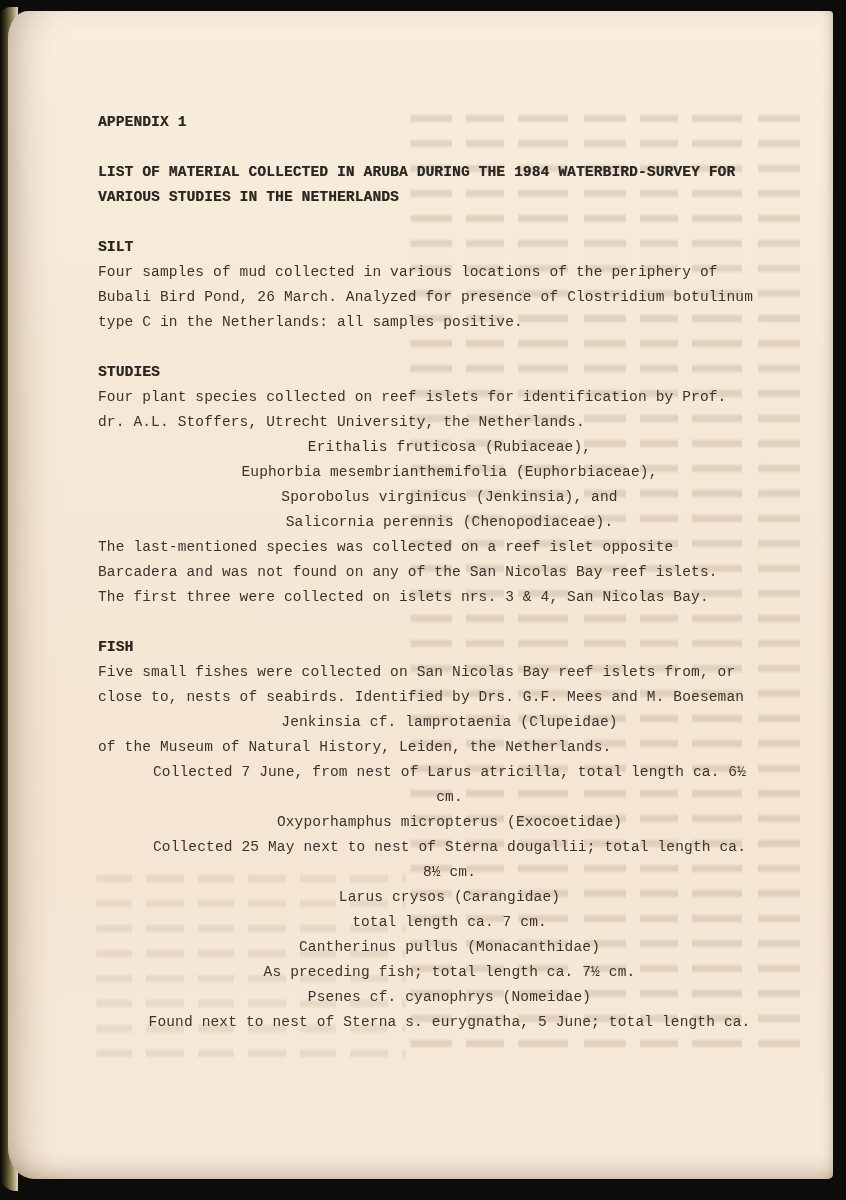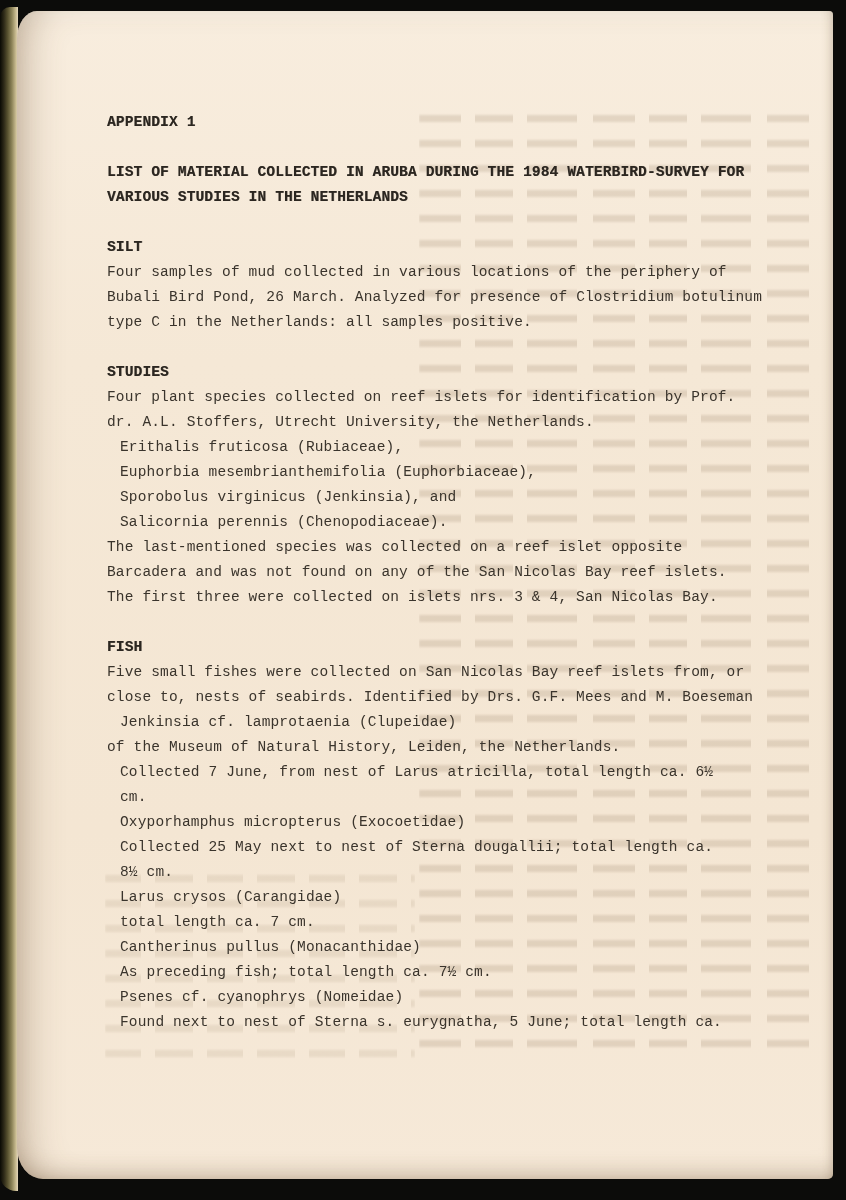--- a/index.html
+++ b/index.html
@@ -16,21 +16,20 @@
   }
   .page{
     position:absolute;left:8px;top:11px;right:13px;bottom:21px;
     background:linear-gradient(180deg,#f8edde 0%,#f5e8d6 30%,#f4e6d3 70%,#f6e9d8 100%);
     border-radius:20px 4px 5px 26px / 28px 4px 5px 32px;
     box-shadow:
       inset 26px 0 40px -22px rgba(110,85,55,.45),
       inset -7px 0 10px -6px rgba(110,85,55,.30),
       inset 0 -16px 26px -16px rgba(110,85,55,.38),
       inset 0 10px 18px -12px rgba(255,252,245,.8);
-    margin-left: 9px;
   }
   
   .ghost{
     position:absolute;pointer-events:none;filter:blur(1.3px);
   }
   .ghost-main{
     left:402px;top:92px;width:400px;height:958px;
     background:repeating-linear-gradient(0deg,transparent 0 14px,rgba(124,96,66,.16) 14px 21px,transparent 21px 25px);
     -webkit-mask-image:repeating-linear-gradient(90deg,#000 0 42px,transparent 42px 56px,#000 56px 94px,transparent 94px 108px,#000 108px 158px,transparent 158px 174px);
     mask-image:repeating-linear-gradient(90deg,#000 0 42px,transparent 42px 56px,#000 56px 94px,transparent 94px 108px,#000 108px 158px,transparent 158px 174px);
@@ -47,21 +46,21 @@
   .line{
     height:25px;line-height:25px;white-space:pre;
     font-size:14.5px;color:#3a342c;
     letter-spacing:.15px;
   }
   .line.blank{height:25px;}
   .line.title,.line.heading{
     font-weight:bold;color:#2b2620;
     text-shadow:.4px 0 0 rgba(43,38,32,.55);
   }
-  .line.indent{padding-left:13px;}
+  .line.indent{padding-left:13px;text-align:center;}
   .u{
     text-underline-offset:3.5px;
     text-decoration-thickness:1.2px;
     text-decoration-color:#4a443a;
   }
 </style>
 </head>
 <body>
 
 <div class="pages-edge"></div>

